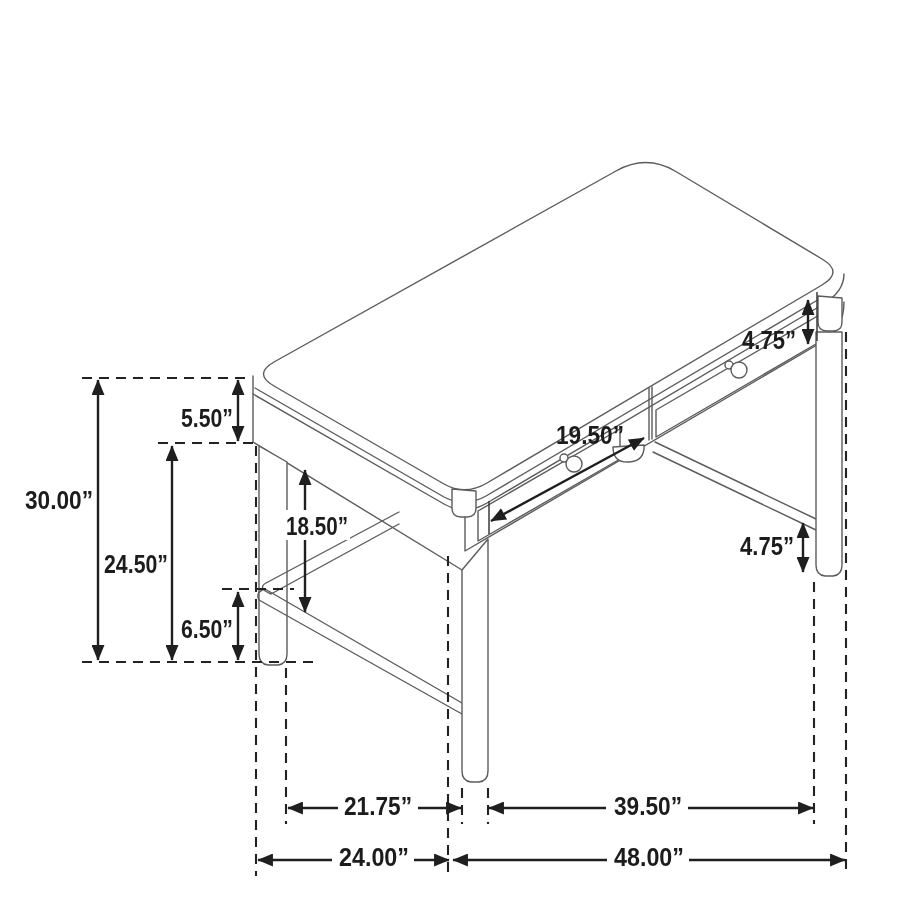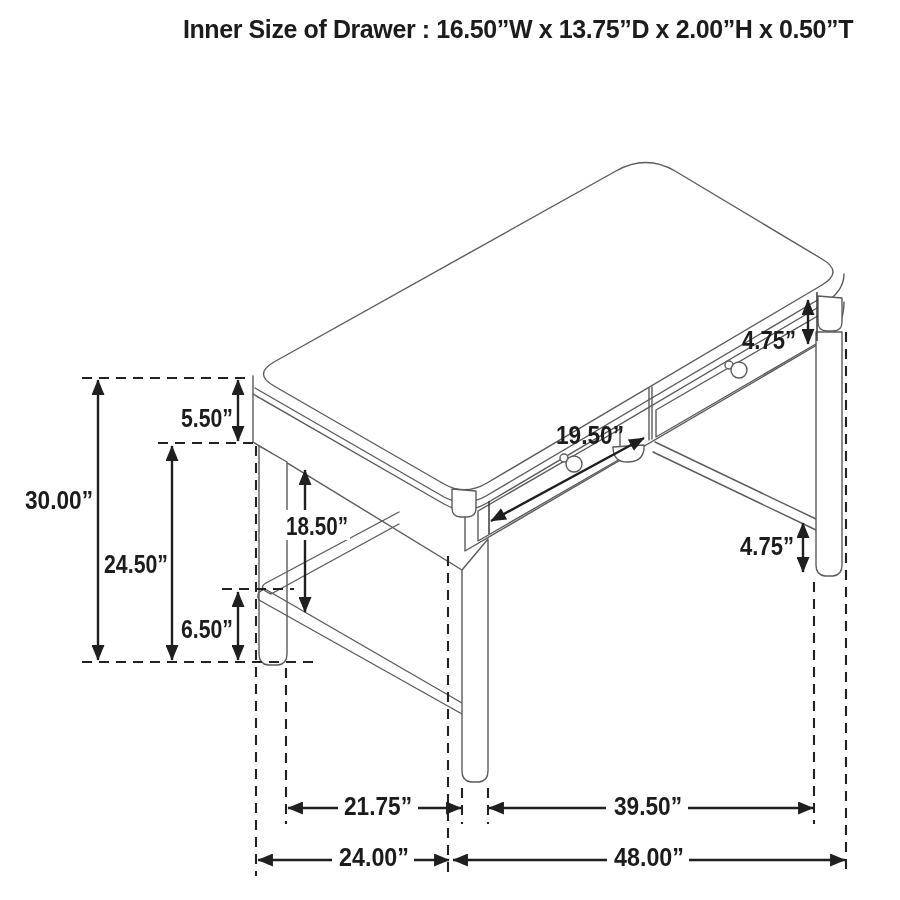--- a/index.html
+++ b/index.html
@@ -14,21 +14,20 @@
   .dim{stroke:#1f1f1f;stroke-width:2.4;fill:none;}
   .tick{stroke:#3a3a3a;stroke-width:1.5;fill:none;}
   .lblrect{fill:#ffffff;stroke:none;}
   text.lbl{font-family:"Liberation Sans",sans-serif;font-size:26px;font-weight:bold;fill:#1c1c1c;}
   #arrhead path{fill:#1f1f1f;}
 </style>
 </head>
 <body>
 
 <div id="stage">
-  <div id="title">Inner Size of Drawer : 16.50”W x 13.75”D x 2.00”H x 0.50”T</div>
 
   <svg width="900" height="900" viewBox="0 0 900 900">
     <defs>
       <marker id="arrhead" viewBox="0 0 12 10" refX="11.5" refY="5" markerWidth="16" markerHeight="13" markerUnits="userSpaceOnUse" orient="auto-start-reverse">
         <path d="M0,0 L12,5 L0,10 Z"></path>
       </marker>
     </defs>
 
     <g>
 

